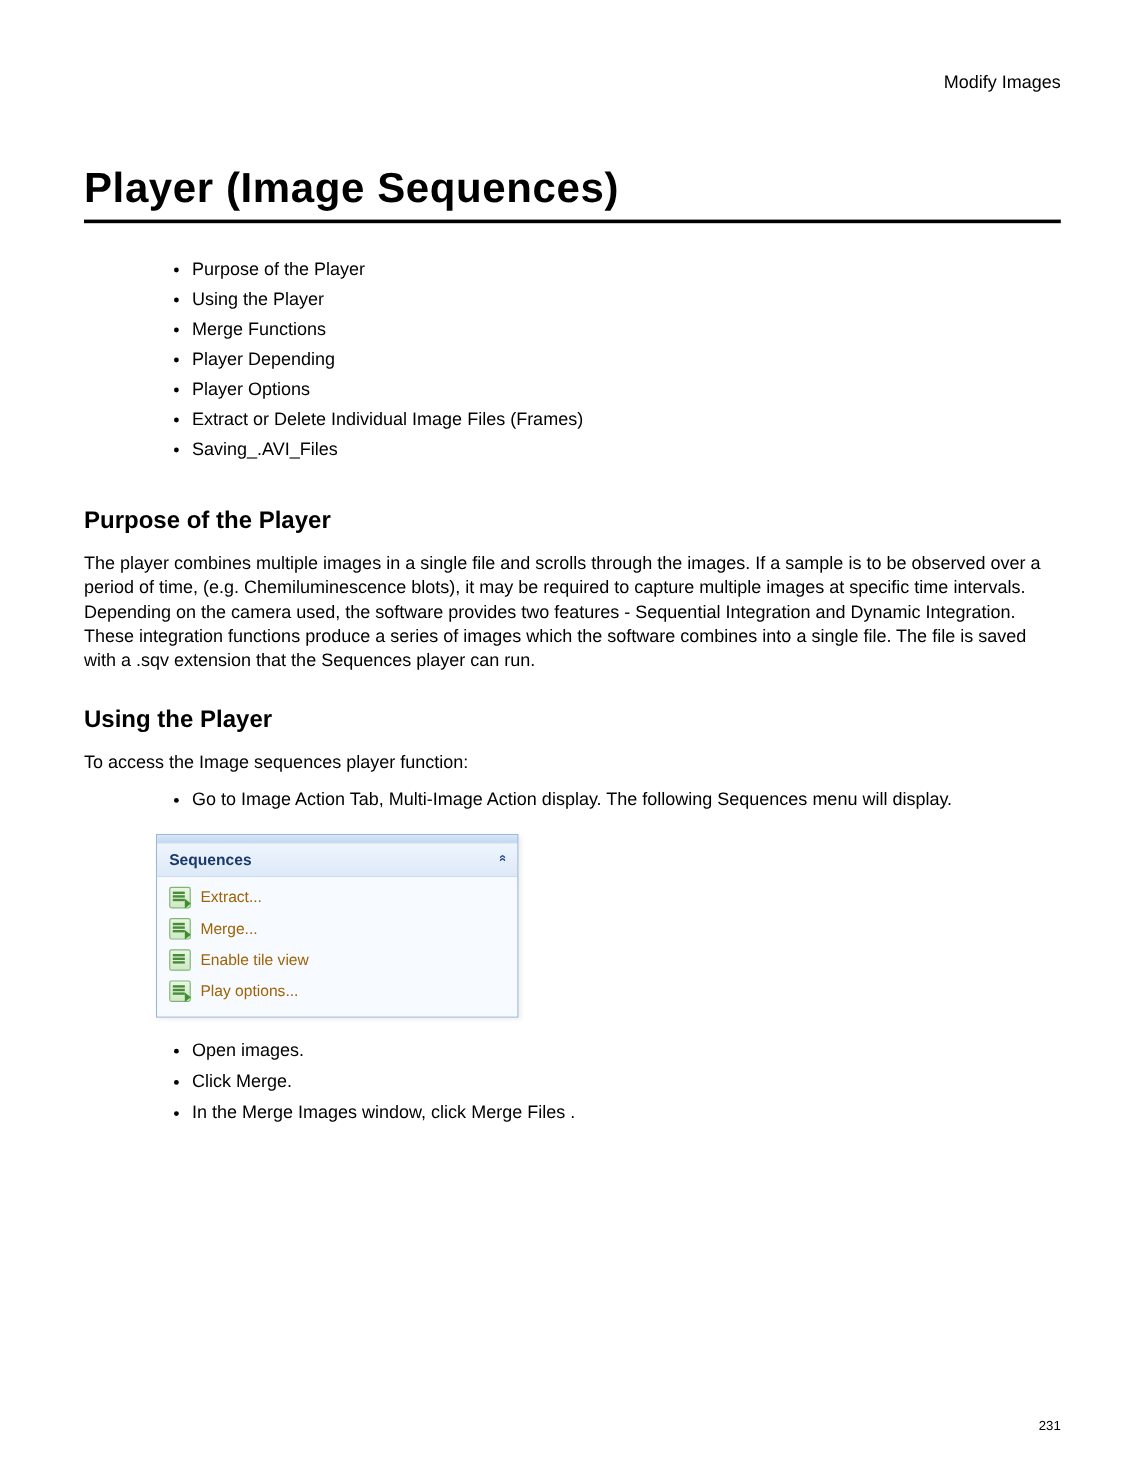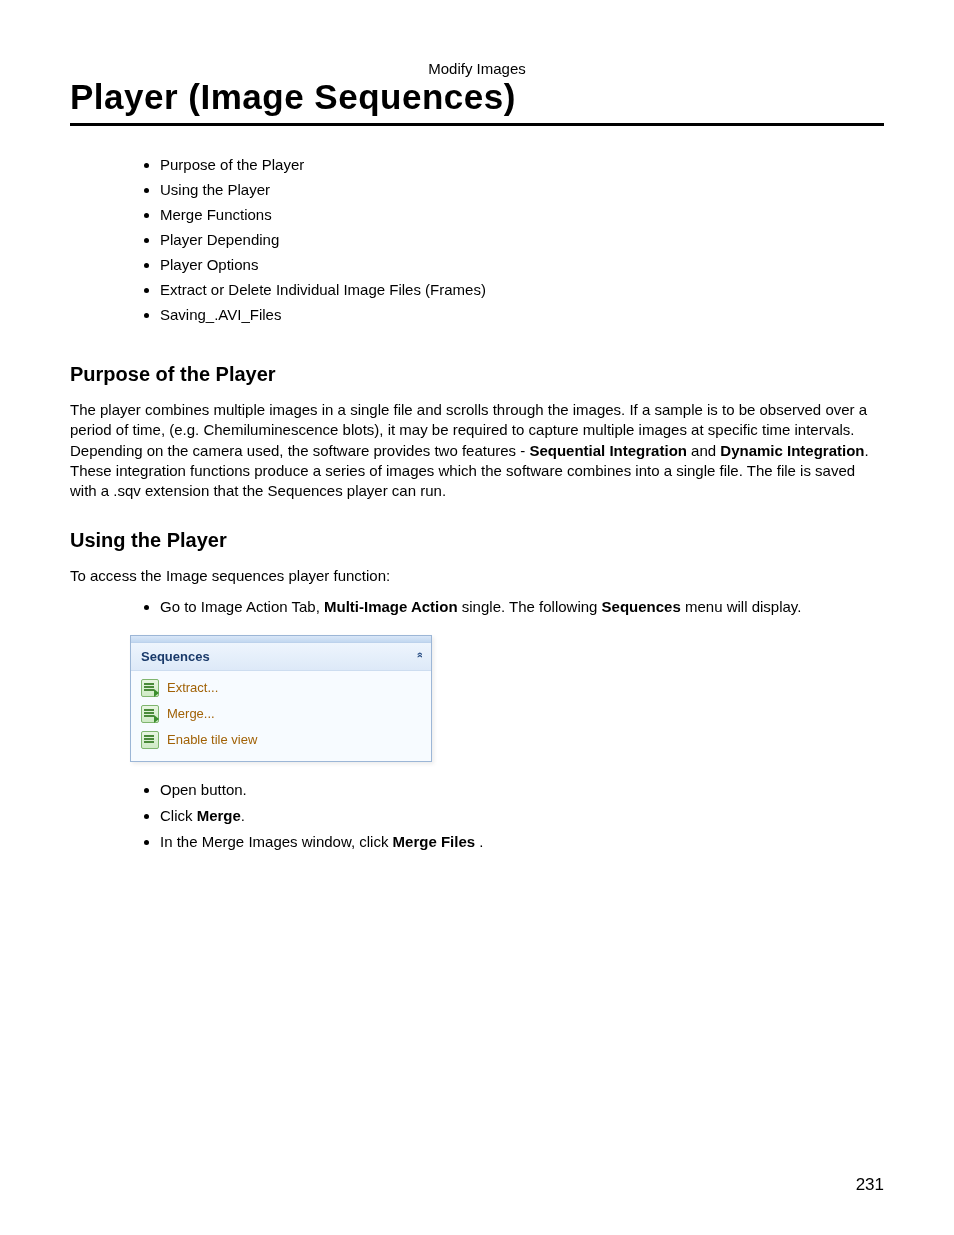--- a/index.html
+++ b/index.html
@@ -11,22 +11,23 @@
     background: #fff;
   }
   .page {
     width: 954px;
     height: 1235px;
     box-sizing: border-box;
     padding: 60px 70px 40px 70px;
     position: relative;
   }
   .header-right {
-    text-align: center;
-    font-size: 15px;
+    text-align: right;
+    font-size: 15px;
+    margin-bottom: 60px;
   }
   h1.title {
     font-family: Arial, Helvetica, sans-serif;
     font-weight: 900;
     font-size: 35px;
     margin: 0 0 6px 0;
     letter-spacing: 0.5px;
   }
   .title-rule {
     border: none;
@@ -45,21 +46,21 @@
   h2.section {
     font-size: 20px;
     font-weight: bold;
     margin: 28px 0 14px 0;
   }
   p.body {
     margin: 10px 0;
     line-height: 1.35;
     font-size: 15px;
   }
-  .bold { font-weight: bold; }
+  .bold { font-weight: normal; }
   ul.steps {
     list-style: disc;
     padding-left: 90px;
     margin: 6px 0 18px 0;
   }
   ul.steps li {
     margin: 6px 0;
     line-height: 1.35;
   }
   .panel-wrap {
@@ -131,21 +132,21 @@
     font-size: 11px;
     color: #2a4f85;
     letter-spacing: -2px;
     transform: rotate(-90deg);
     display: inline-block;
   }
   .page-number {
     position: absolute;
     right: 70px;
     bottom: 40px;
-    font-size: 17px;
+    font-size: 11px;
   }
 </style>
 </head>
 <body>
 
 <div class="page">
 
   <div class="header-right">Modify Images</div>
 
   <h1 class="title">Player (Image Sequences)</h1>
@@ -163,21 +164,21 @@
 
   <h2 class="section">Purpose of the Player</h2>
   <p class="body">
     <span>The player combines multiple images in a single file and scrolls through the images. If a sample is to be observed over a period of time, (e.g. Chemiluminescence blots), it may be required to capture multiple images at specific time intervals. Depending on the camera used, the software provides two features - </span><span class="bold">Sequential Integration</span><span> and </span><span class="bold">Dynamic Integration</span><span>. These integration functions produce a series of images which the software combines into a single file. The file is saved with a .sqv extension that the Sequences player can run.</span>
   </p>
 
   <h2 class="section">Using the Player</h2>
   <p class="body">To access the Image sequences player function:</p>
   <ul class="steps">
     <li>
-      <span>Go to Image Action Tab, </span><span class="bold">Multi-Image Action</span><span> single. The following </span><span class="bold">Sequences</span><span> menu will display.</span>
+      <span>Go to Image Action Tab, </span><span class="bold">Multi-Image Action</span><span> display. The following </span><span class="bold">Sequences</span><span> menu will display.</span>
     </li>
   </ul>
 
   <div class="panel-wrap">
     <div class="panel">
       <div class="panel-headbar"></div>
       <div class="panel-header">
         <span>Sequences</span>
         <span class="chevrons">»</span>
       </div>
@@ -187,27 +188,31 @@
           <span>Extract...</span>
         </div>
         <div class="panel-item">
           <span class="icon icon-seq arrow"></span>
           <span>Merge...</span>
         </div>
         <div class="panel-item">
           <span class="icon icon-seq"></span>
           <span>Enable tile view</span>
         </div>
+        <div class="panel-item">
+          <span class="icon icon-seq arrow"></span>
+          <span>Play options...</span>
+        </div>
       </div>
     </div>
   </div>
 
 
   <ul class="steps">
-    <li>Open button.</li>
+    <li>Open images.</li>
     <li>
       <span>Click </span><span class="bold">Merge</span><span>.</span>
     </li>
     <li>
       <span>In the Merge Images window, click </span><span class="bold">Merge Files</span><span> .</span>
     </li>
   </ul>
 
   <div class="page-number">231</div>
 </div>

